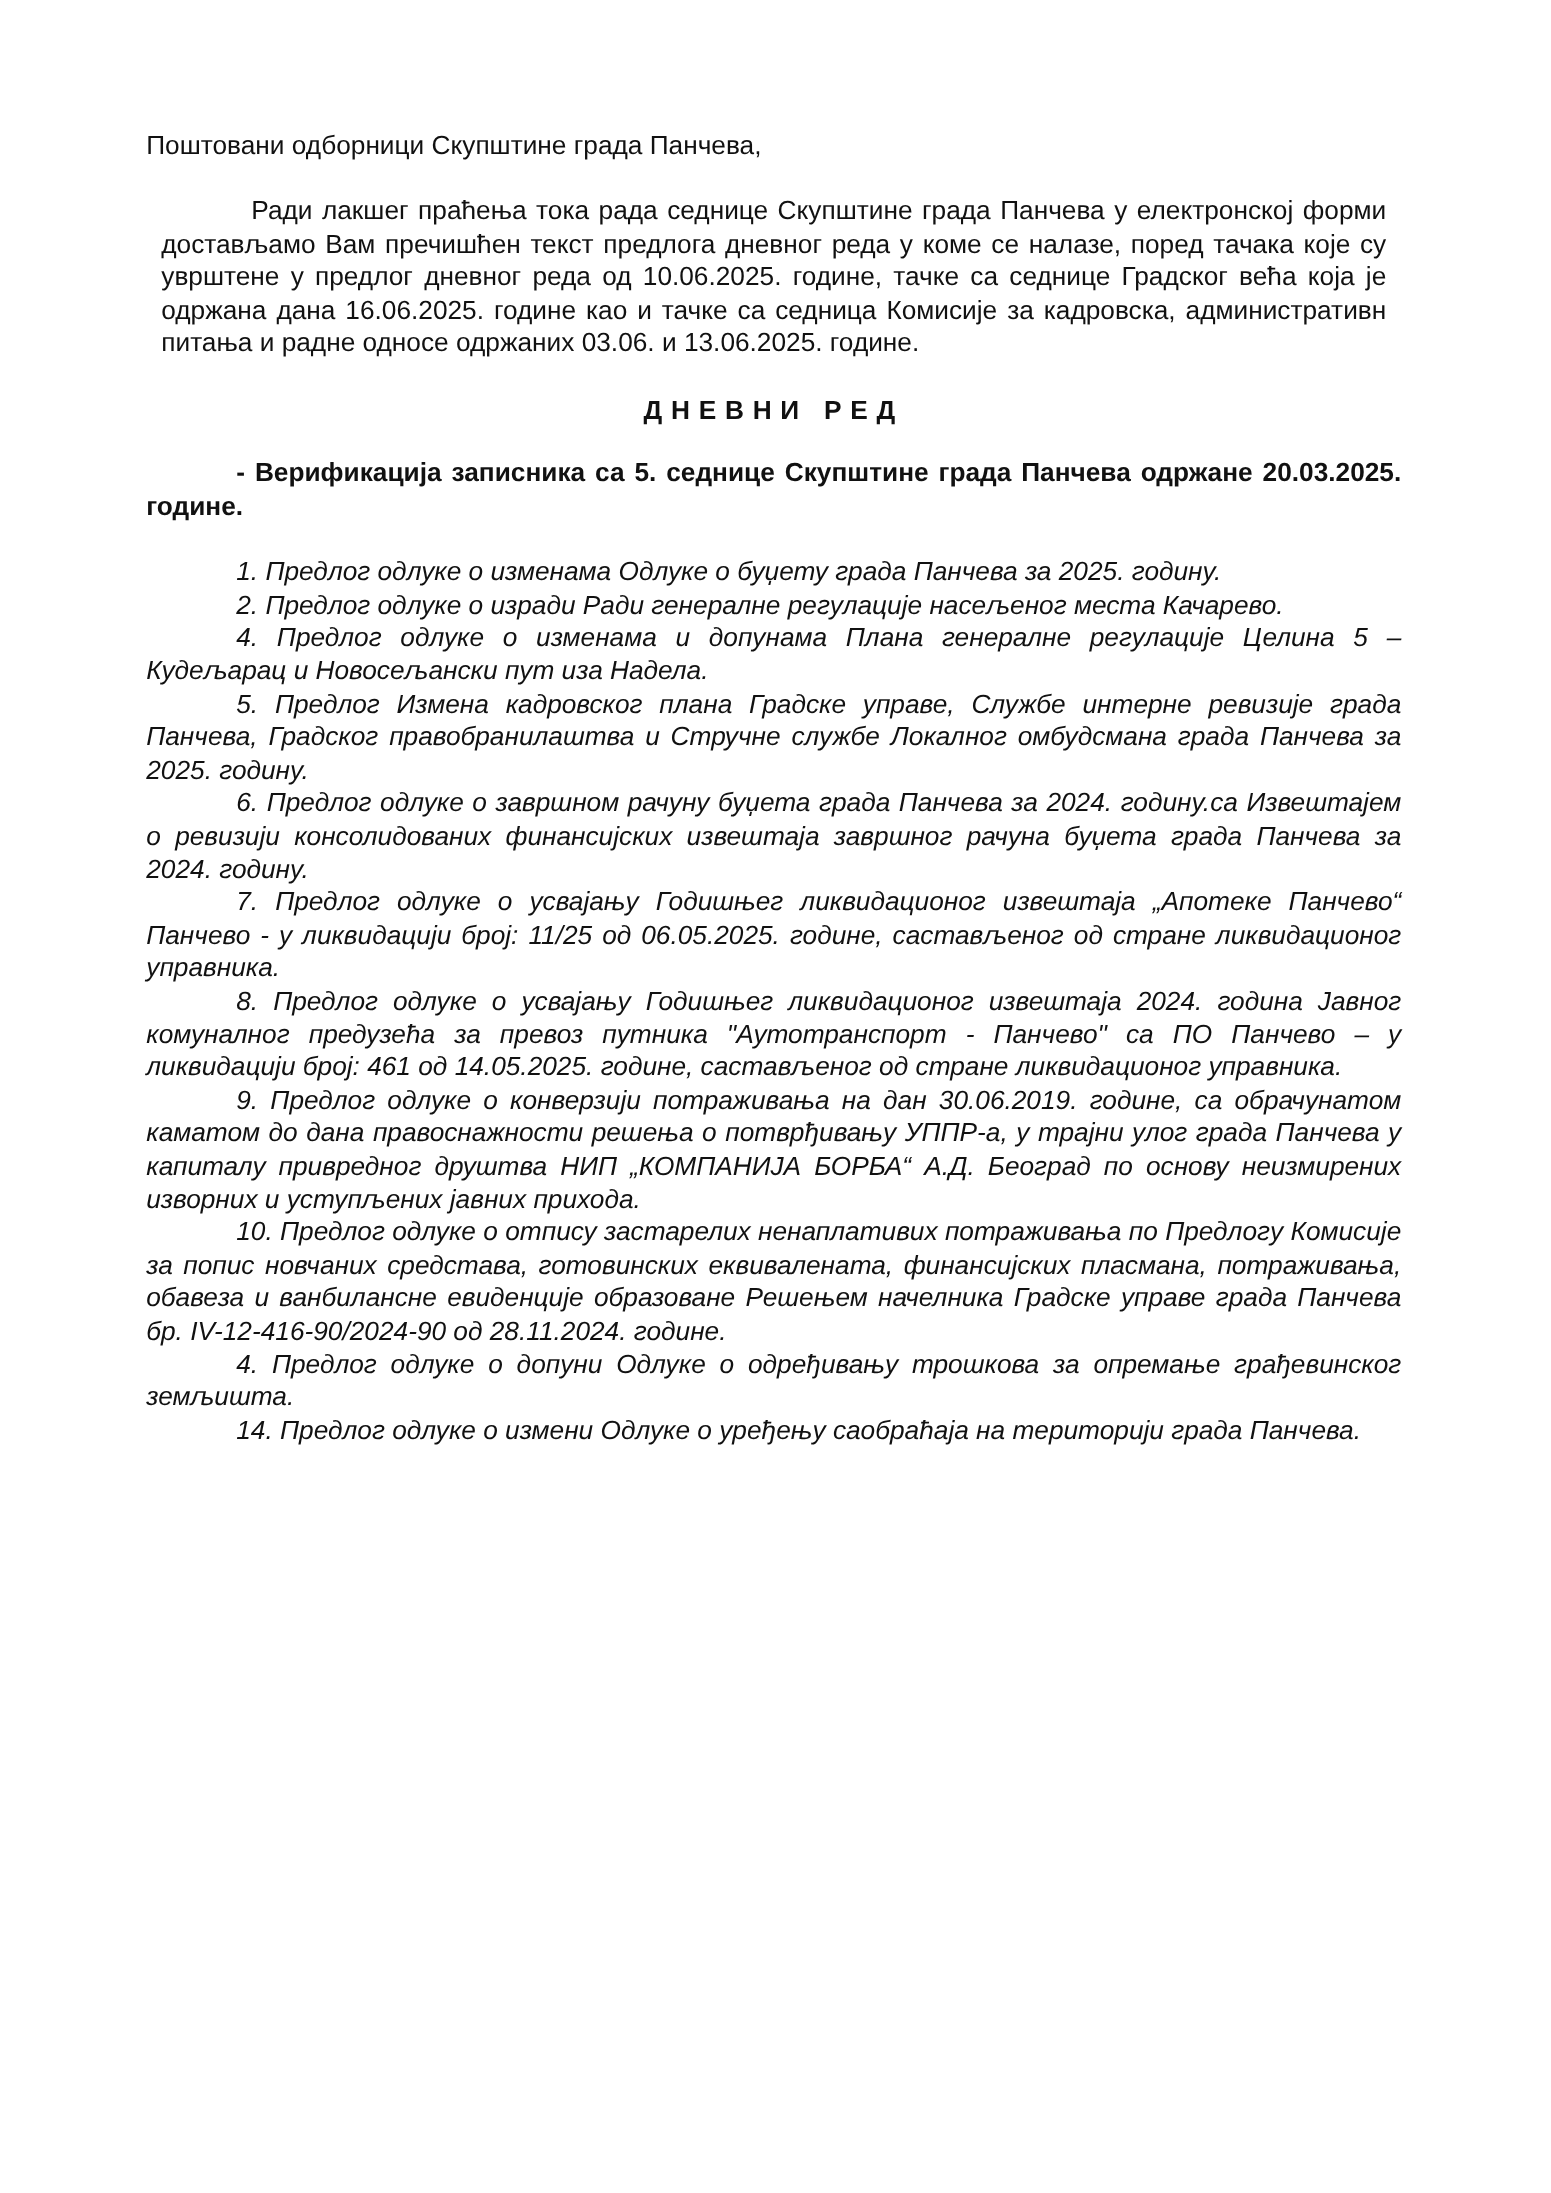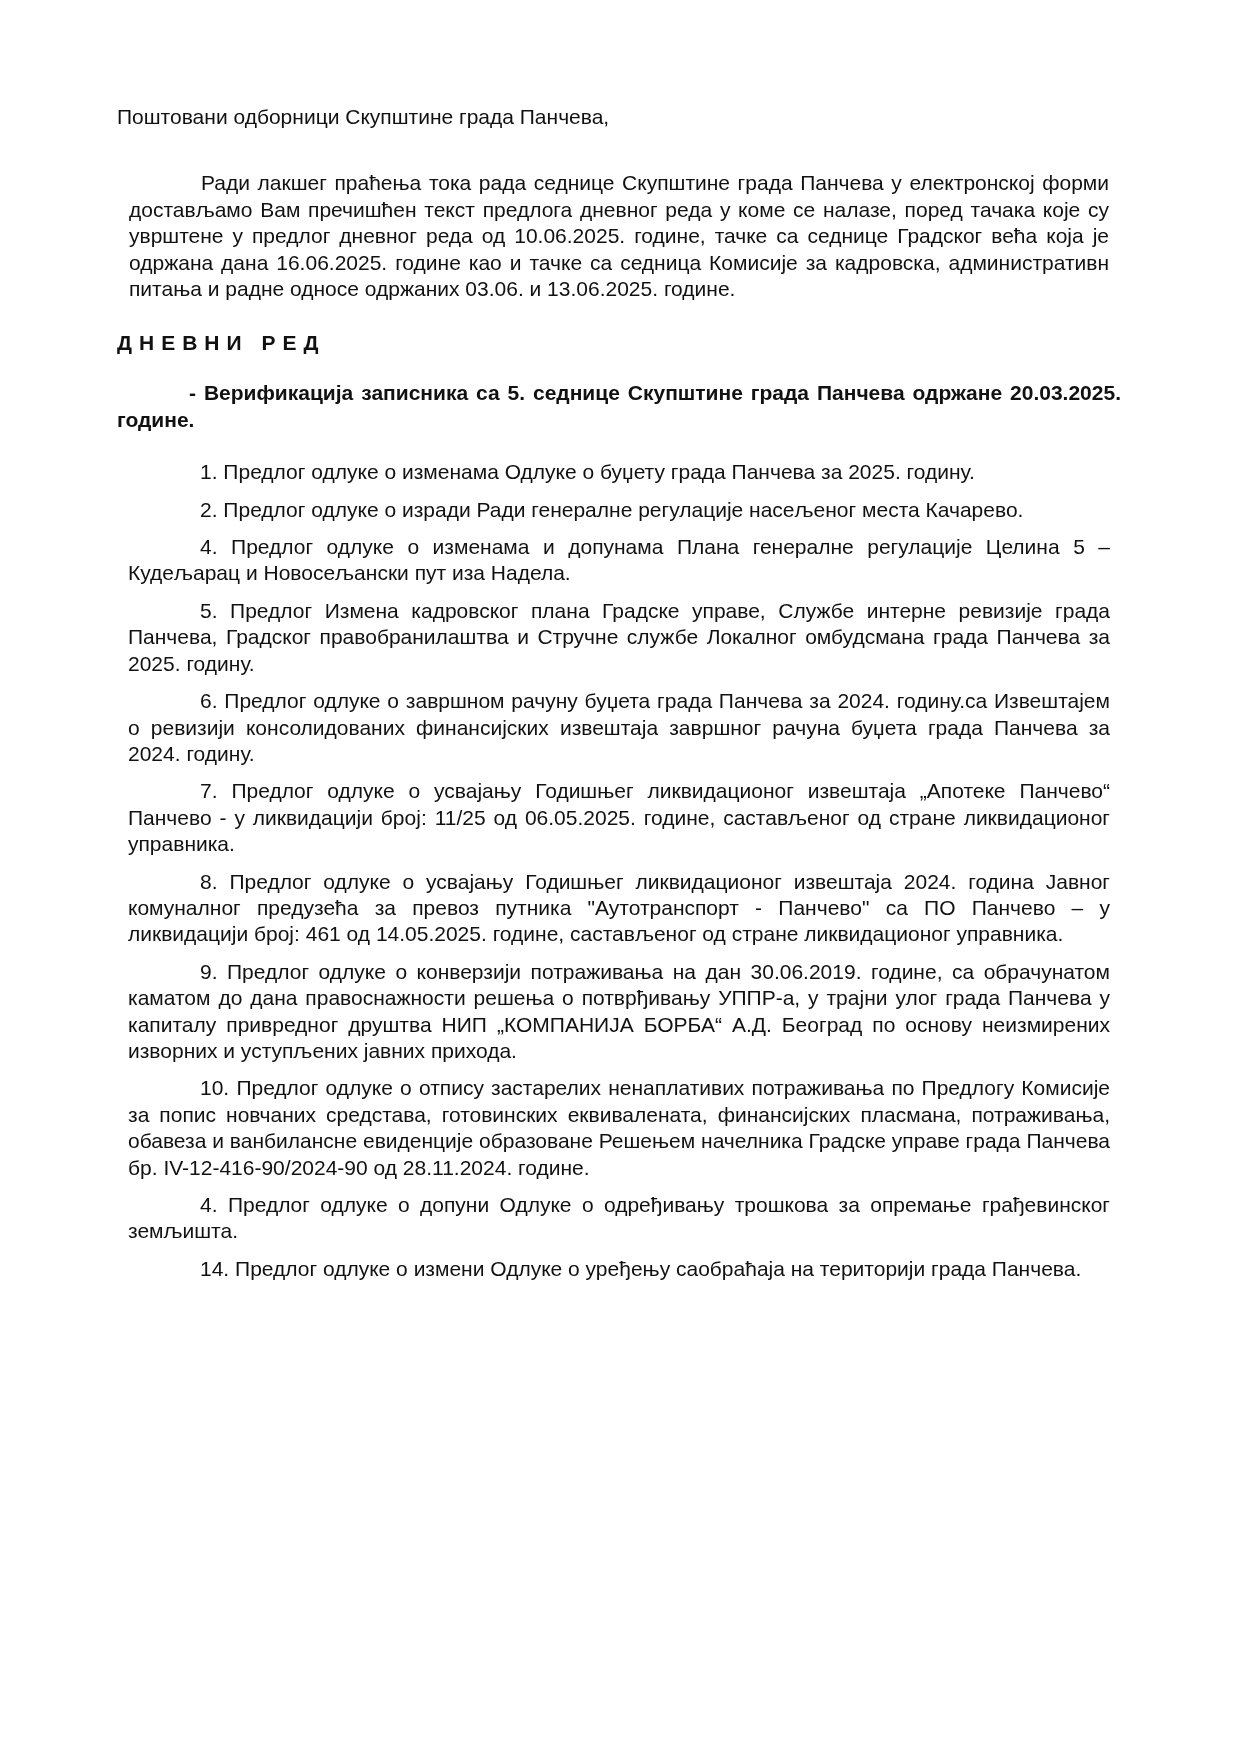--- a/index.html
+++ b/index.html
@@ -17,50 +17,51 @@
     }
     .page {
       position: absolute;
       left: 117px;
       top: 104px;
       width: 1004px;
       font-size: 21px;
       line-height: 26.4px;
     }
     .salutation {
-      margin: 0 0 40px 0;
+      margin: 0 0 26px 0;
     }
     .intro {
       margin: 12px;
       text-align: justify;
       text-indent: 72px;
     }
     .agenda-title {
       margin: 28px 0 0 0;
-      text-align: left;
+      text-align: center;
       font-weight: bold;
       letter-spacing: 7px;
       font-size: 21px;
       line-height: 26px;
     }
     .verification {
       margin: 24px 0 0 0;
       text-align: justify;
       text-indent: 72px;
       font-weight: bold;
     }
     .agenda-list {
       list-style: none;
       margin: 26px 0 0 0;
       padding: 0;
     }
     .agenda-item {
       text-align: justify;
       text-indent: 72px;
-      margin: 11px;
+      margin: 0;
+      font-style: italic;
     }
   </style>
 </head>
 <body>
 
 <div class="page">
   <p class="salutation">Поштовани одборници Скупштине града Панчева,</p>
   <p class="intro">Ради лакшег праћења тока рада седнице Скупштине града Панчева у електронској форми достављамо Вам пречишћен текст предлога дневног реда у коме се налазе, поред тачака које су уврштене у предлог дневног реда од 10.06.2025. године, тачке са седнице Градског већа која је одржана дана 16.06.2025. године као и тачке са седница Комисије за кадровска, административн питања и радне односе одржаних 03.06. и 13.06.2025. године.</p>
   <h1 class="agenda-title">ДНЕВНИ РЕД</h1>
   <p class="verification">- Верификација записника са 5. седнице Скупштине града Панчева одржане 20.03.2025. године.</p>

